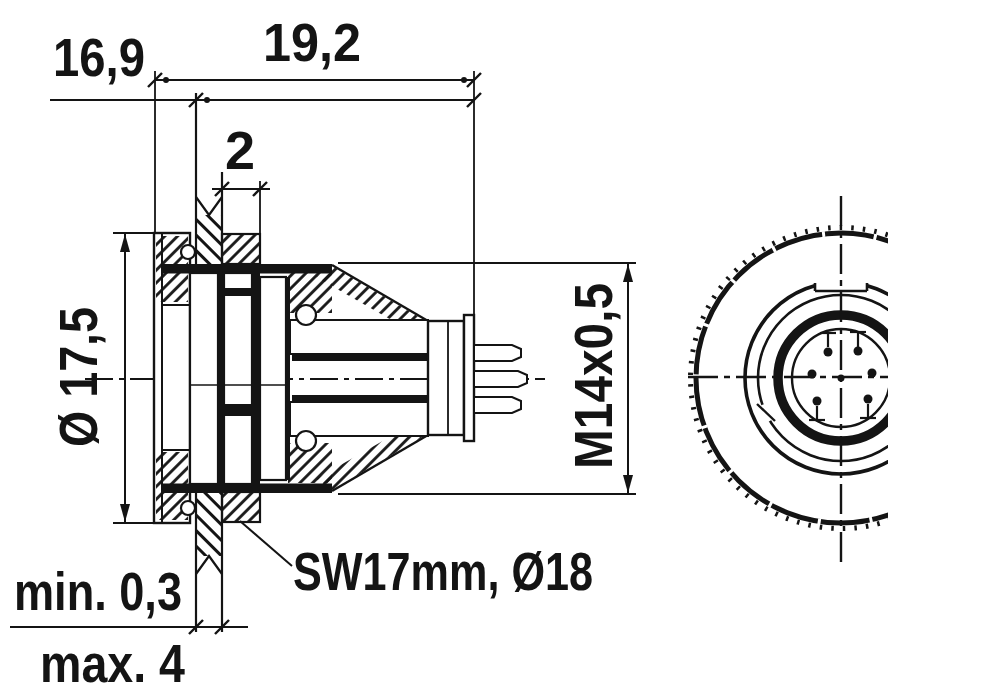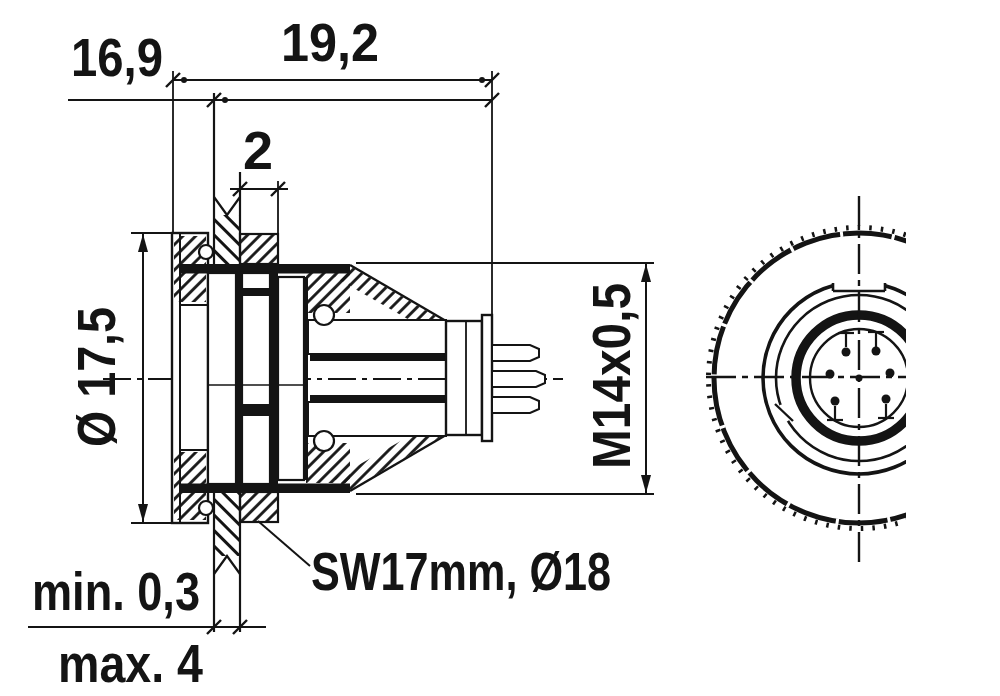--- a/index.html
+++ b/index.html
@@ -1,18 +1,18 @@
 <!DOCTYPE html>
 <html><head>
 <meta charset="utf-8">
 <style>
   html,body{margin:0;padding:0;background:#ffffff;}
   .stage{
     width:888px;height:696px;position:relative;background:#ffffff;
-    font-family:"Liberation Sans", sans-serif;overflow:hidden;margin-left:18px;
+    font-family:"Liberation Sans", sans-serif;overflow:hidden;
   }
   svg{display:block;}
   .dim-text{
     font-family:"Liberation Sans", sans-serif;
     font-weight:bold;
     fill:#141414;
   }
   .ln{stroke:#141414;fill:none;}
 </style>
 </head>

